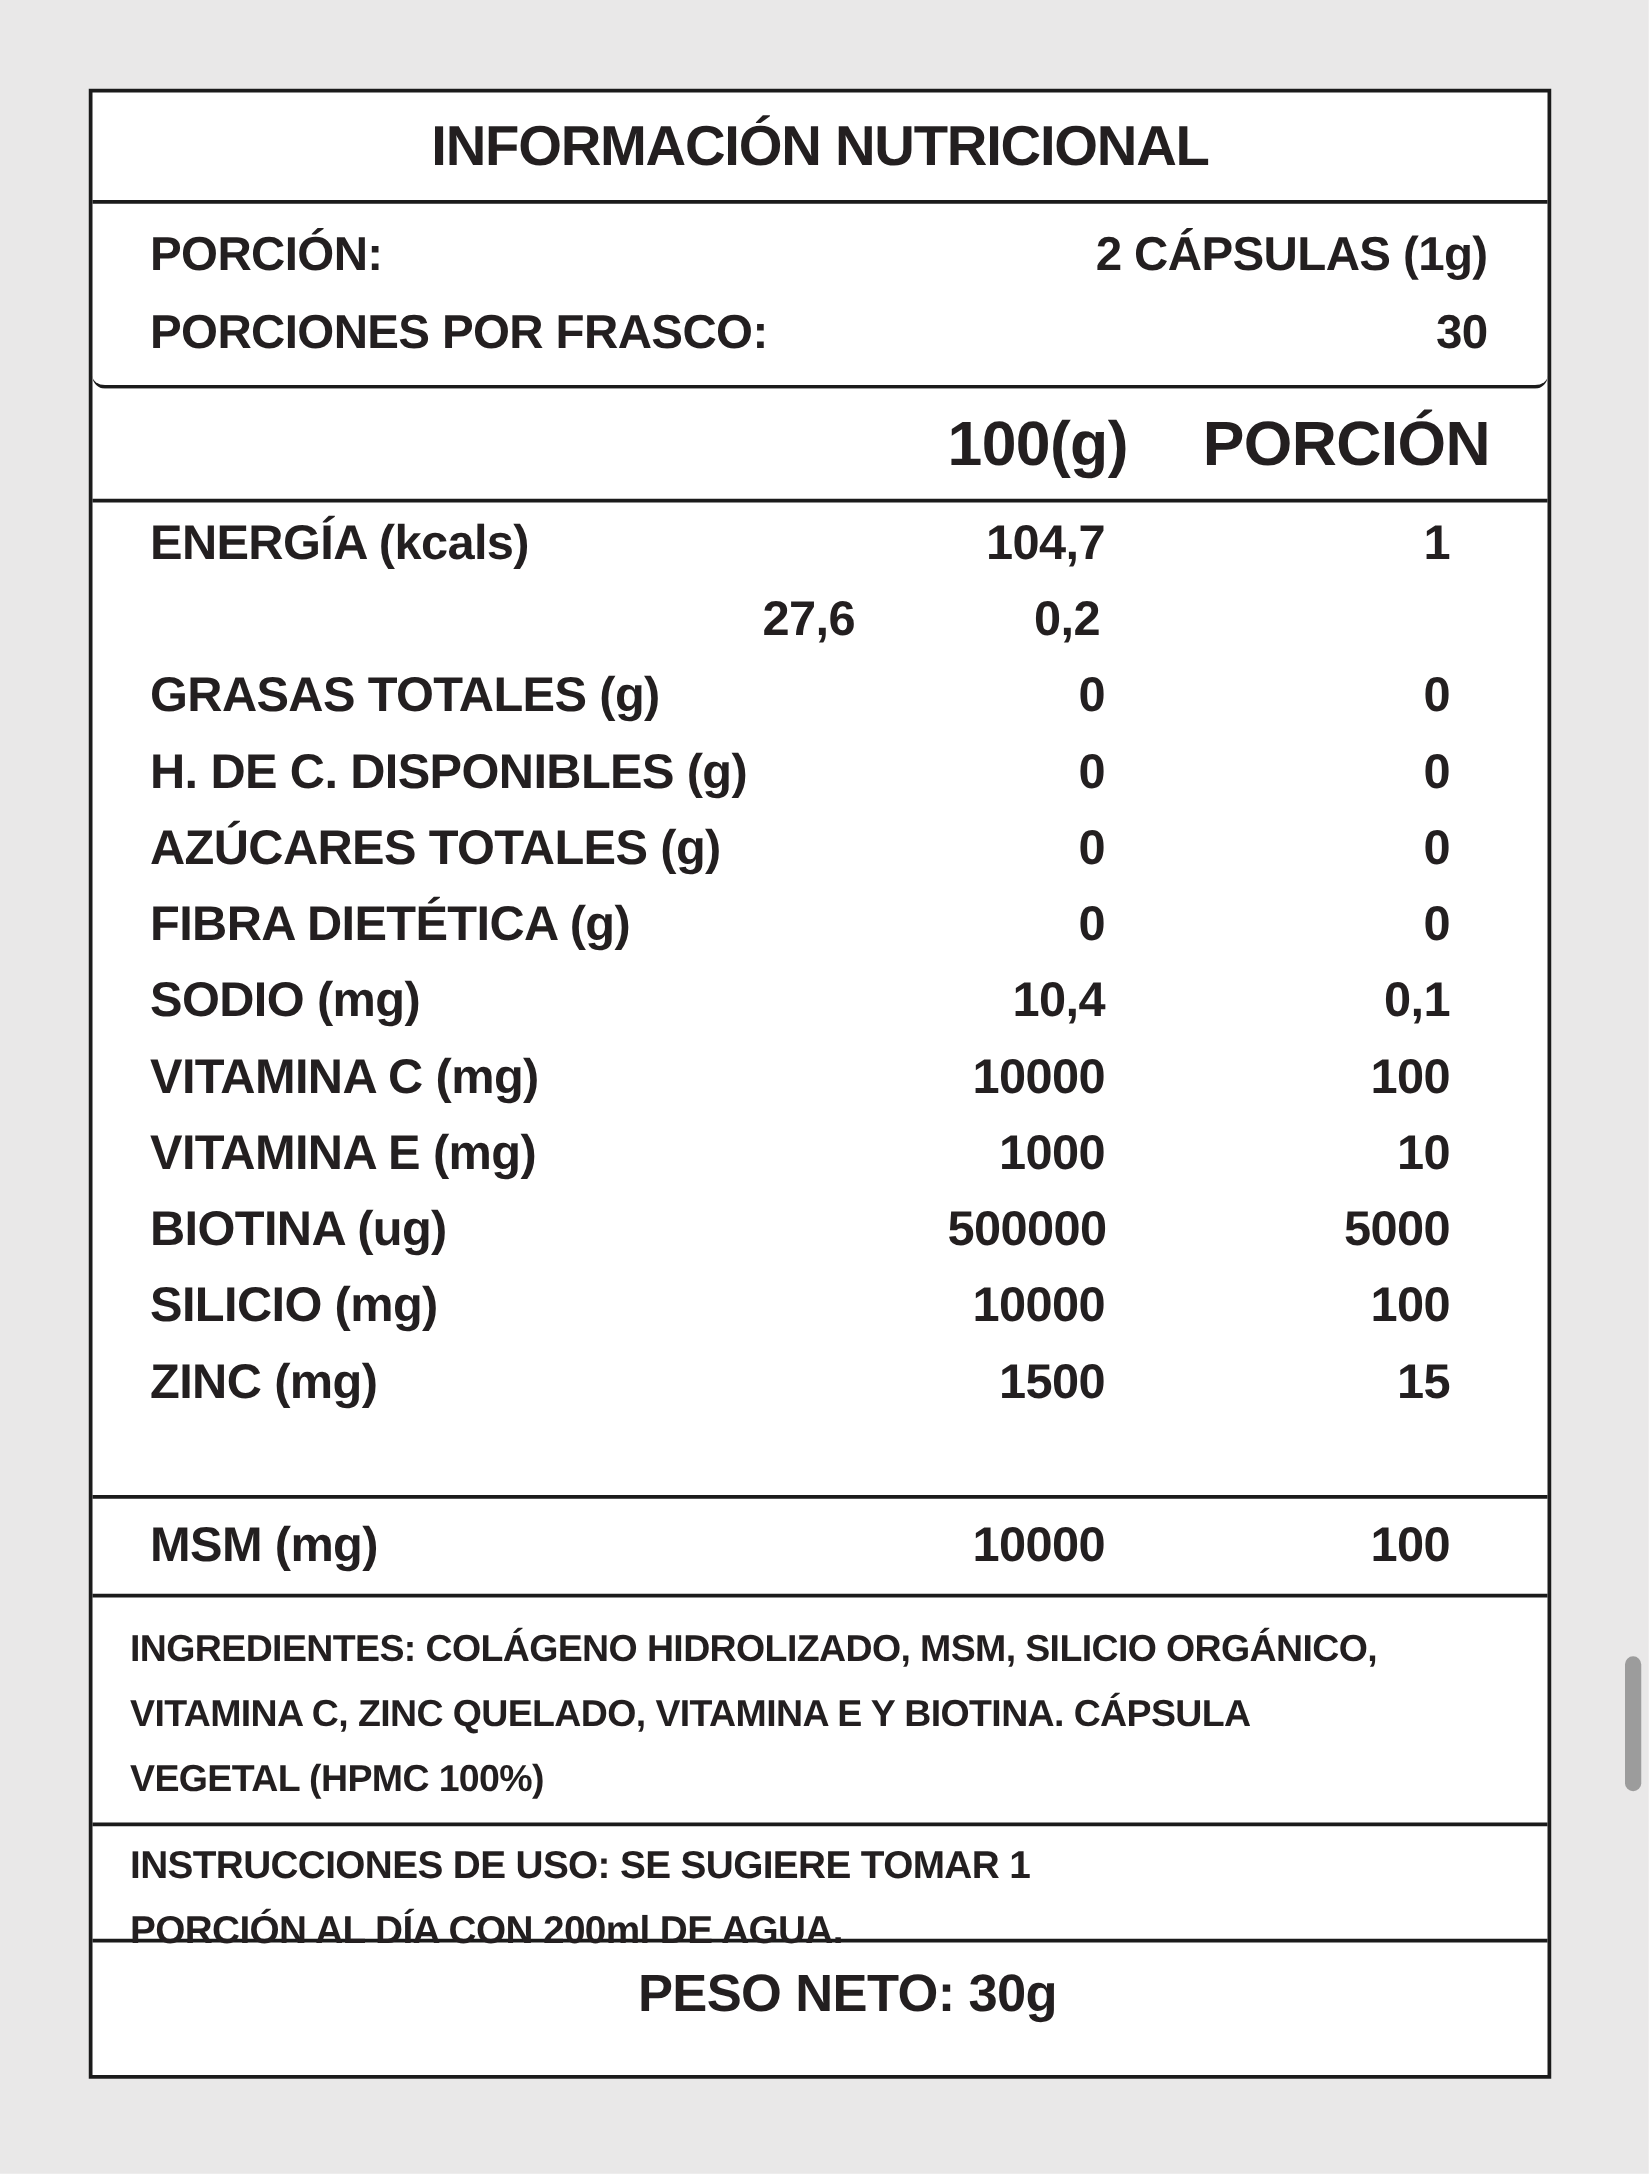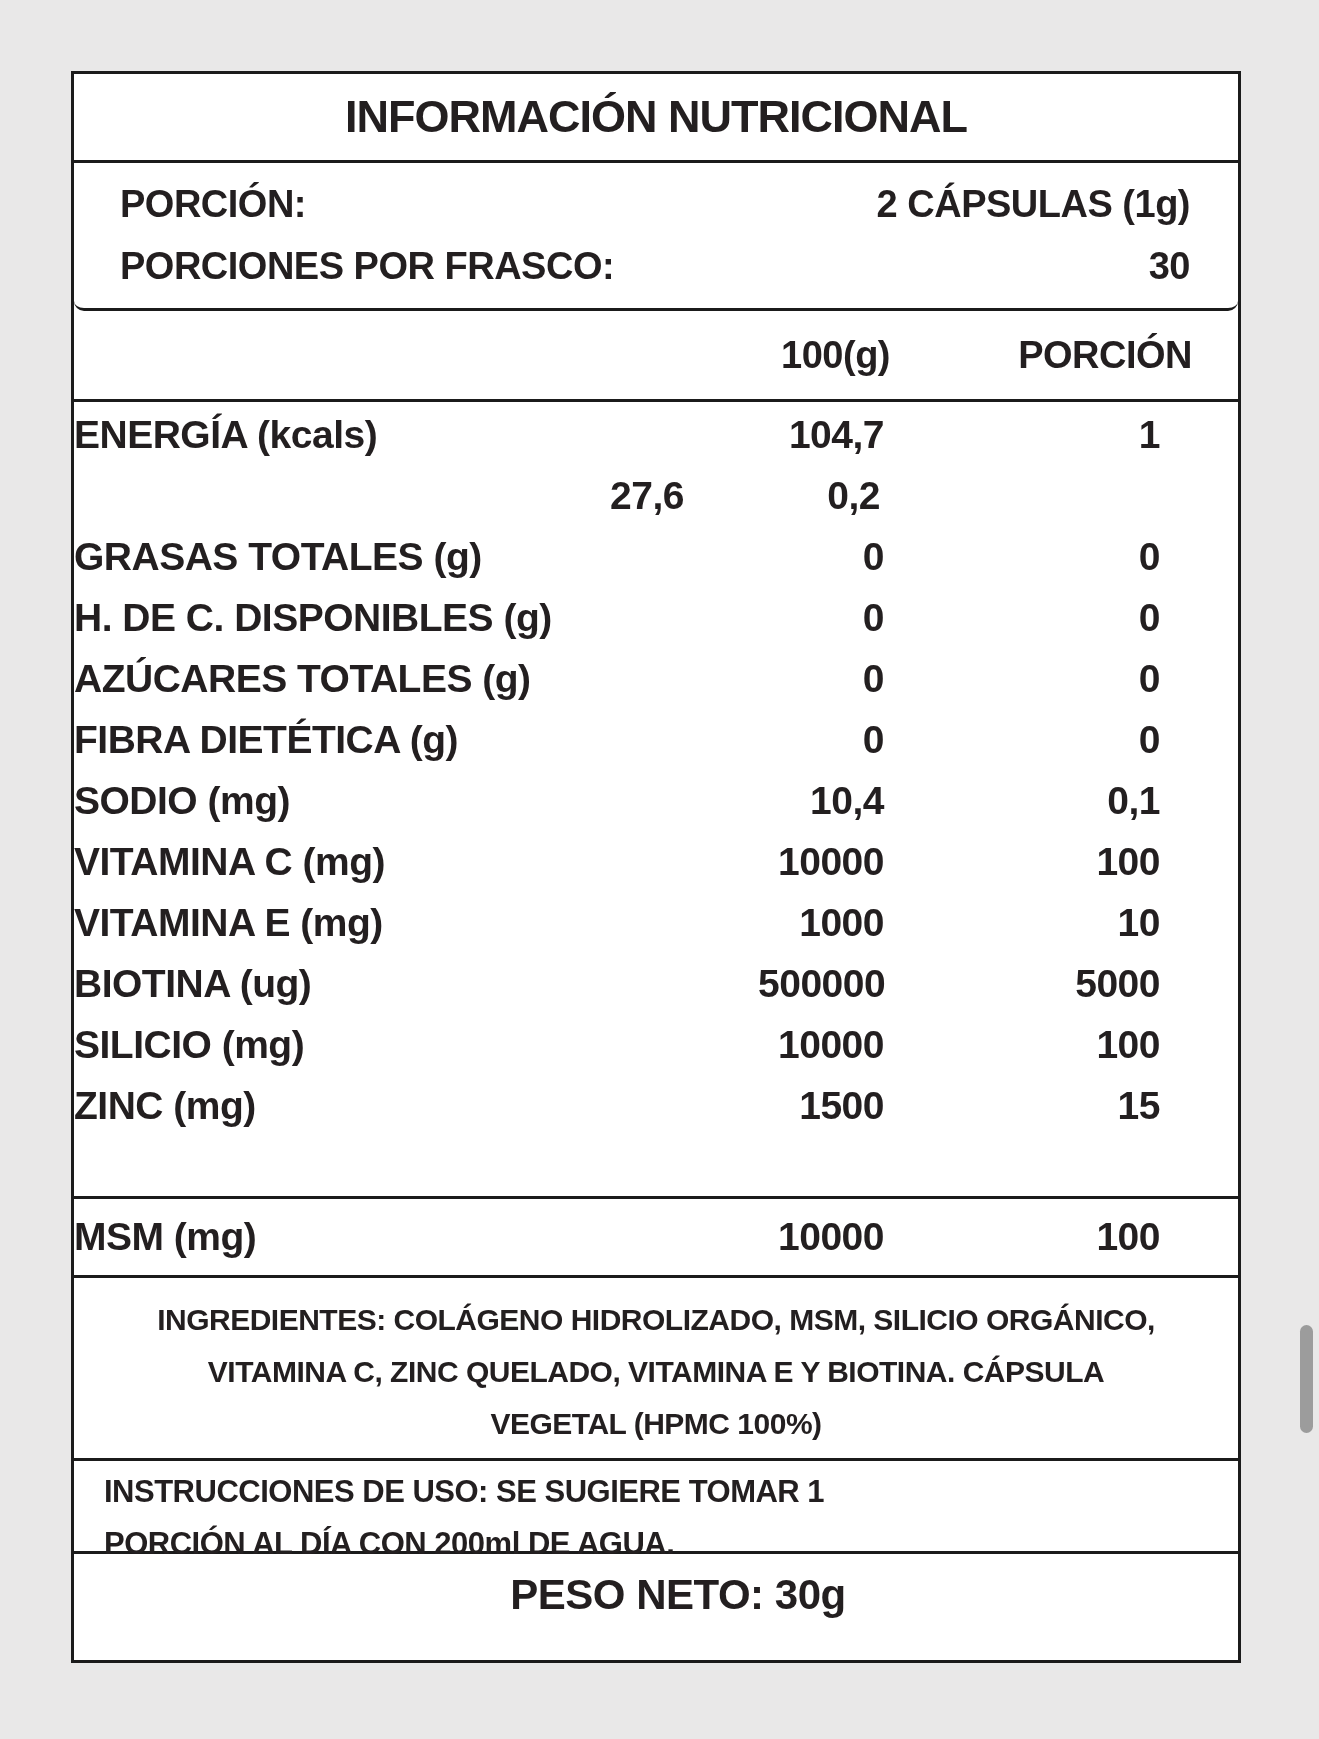--- a/index.html
+++ b/index.html
@@ -28,40 +28,40 @@
     font-size:45px;letter-spacing:-1px;
   }
   .sec.serving{height:148px;padding:10px 48px 0 46px;border-radius:10px;}
   .srow{
     height:62px;display:flex;align-items:center;
     justify-content:space-between;font-size:38px;
   }
   .srow .sval{text-align:right;}
   .sec.colhead{
     height:91px;display:grid;grid-template-columns:1fr 200px 280px;
-    align-items:center;font-size:38px;
+    align-items:center;font-size:50px;
   }
   .sec.colhead .h100{text-align:right;padding-right:68px;}
   .sec.colhead .hpor{text-align:right;padding-right:46px;}
   .sec.nutrients{height:797px;padding-top:2px;}
   .nrow{
     height:61px;display:grid;grid-template-columns:1fr 200px 280px;
     align-items:center;font-size:39px;
   }
-  .nrow .lbl,.msmrow .lbl{}
+  .nrow .lbl,.msmrow .lbl{padding-left:46px;}
   .nrow .v100,.msmrow .v100{text-align:right;padding-right:74px;}
   .nrow .vpor,.msmrow .vpor{text-align:right;padding-right:78px;}
   .sec.msm{height:79px;display:flex;align-items:center;}
   .msmrow{
     width:100%;display:grid;grid-template-columns:1fr 200px 280px;
     align-items:center;font-size:39px;
   }
   .sec.ingredients{
     height:183px;padding:16px 30px 0 30px;
-    text-align:center;font-size:30px;line-height:52px;
+    text-align:left;font-size:30px;line-height:52px;
   }
   .sec.instructions{
     height:93px;padding:5px 13px 0 30px;
     font-size:31px;line-height:52px;
   }
   .sec.peso{
     height:82px;border-bottom:none;
     display:flex;align-items:center;justify-content:center;
     font-size:42px;
     margin-left:44px;

